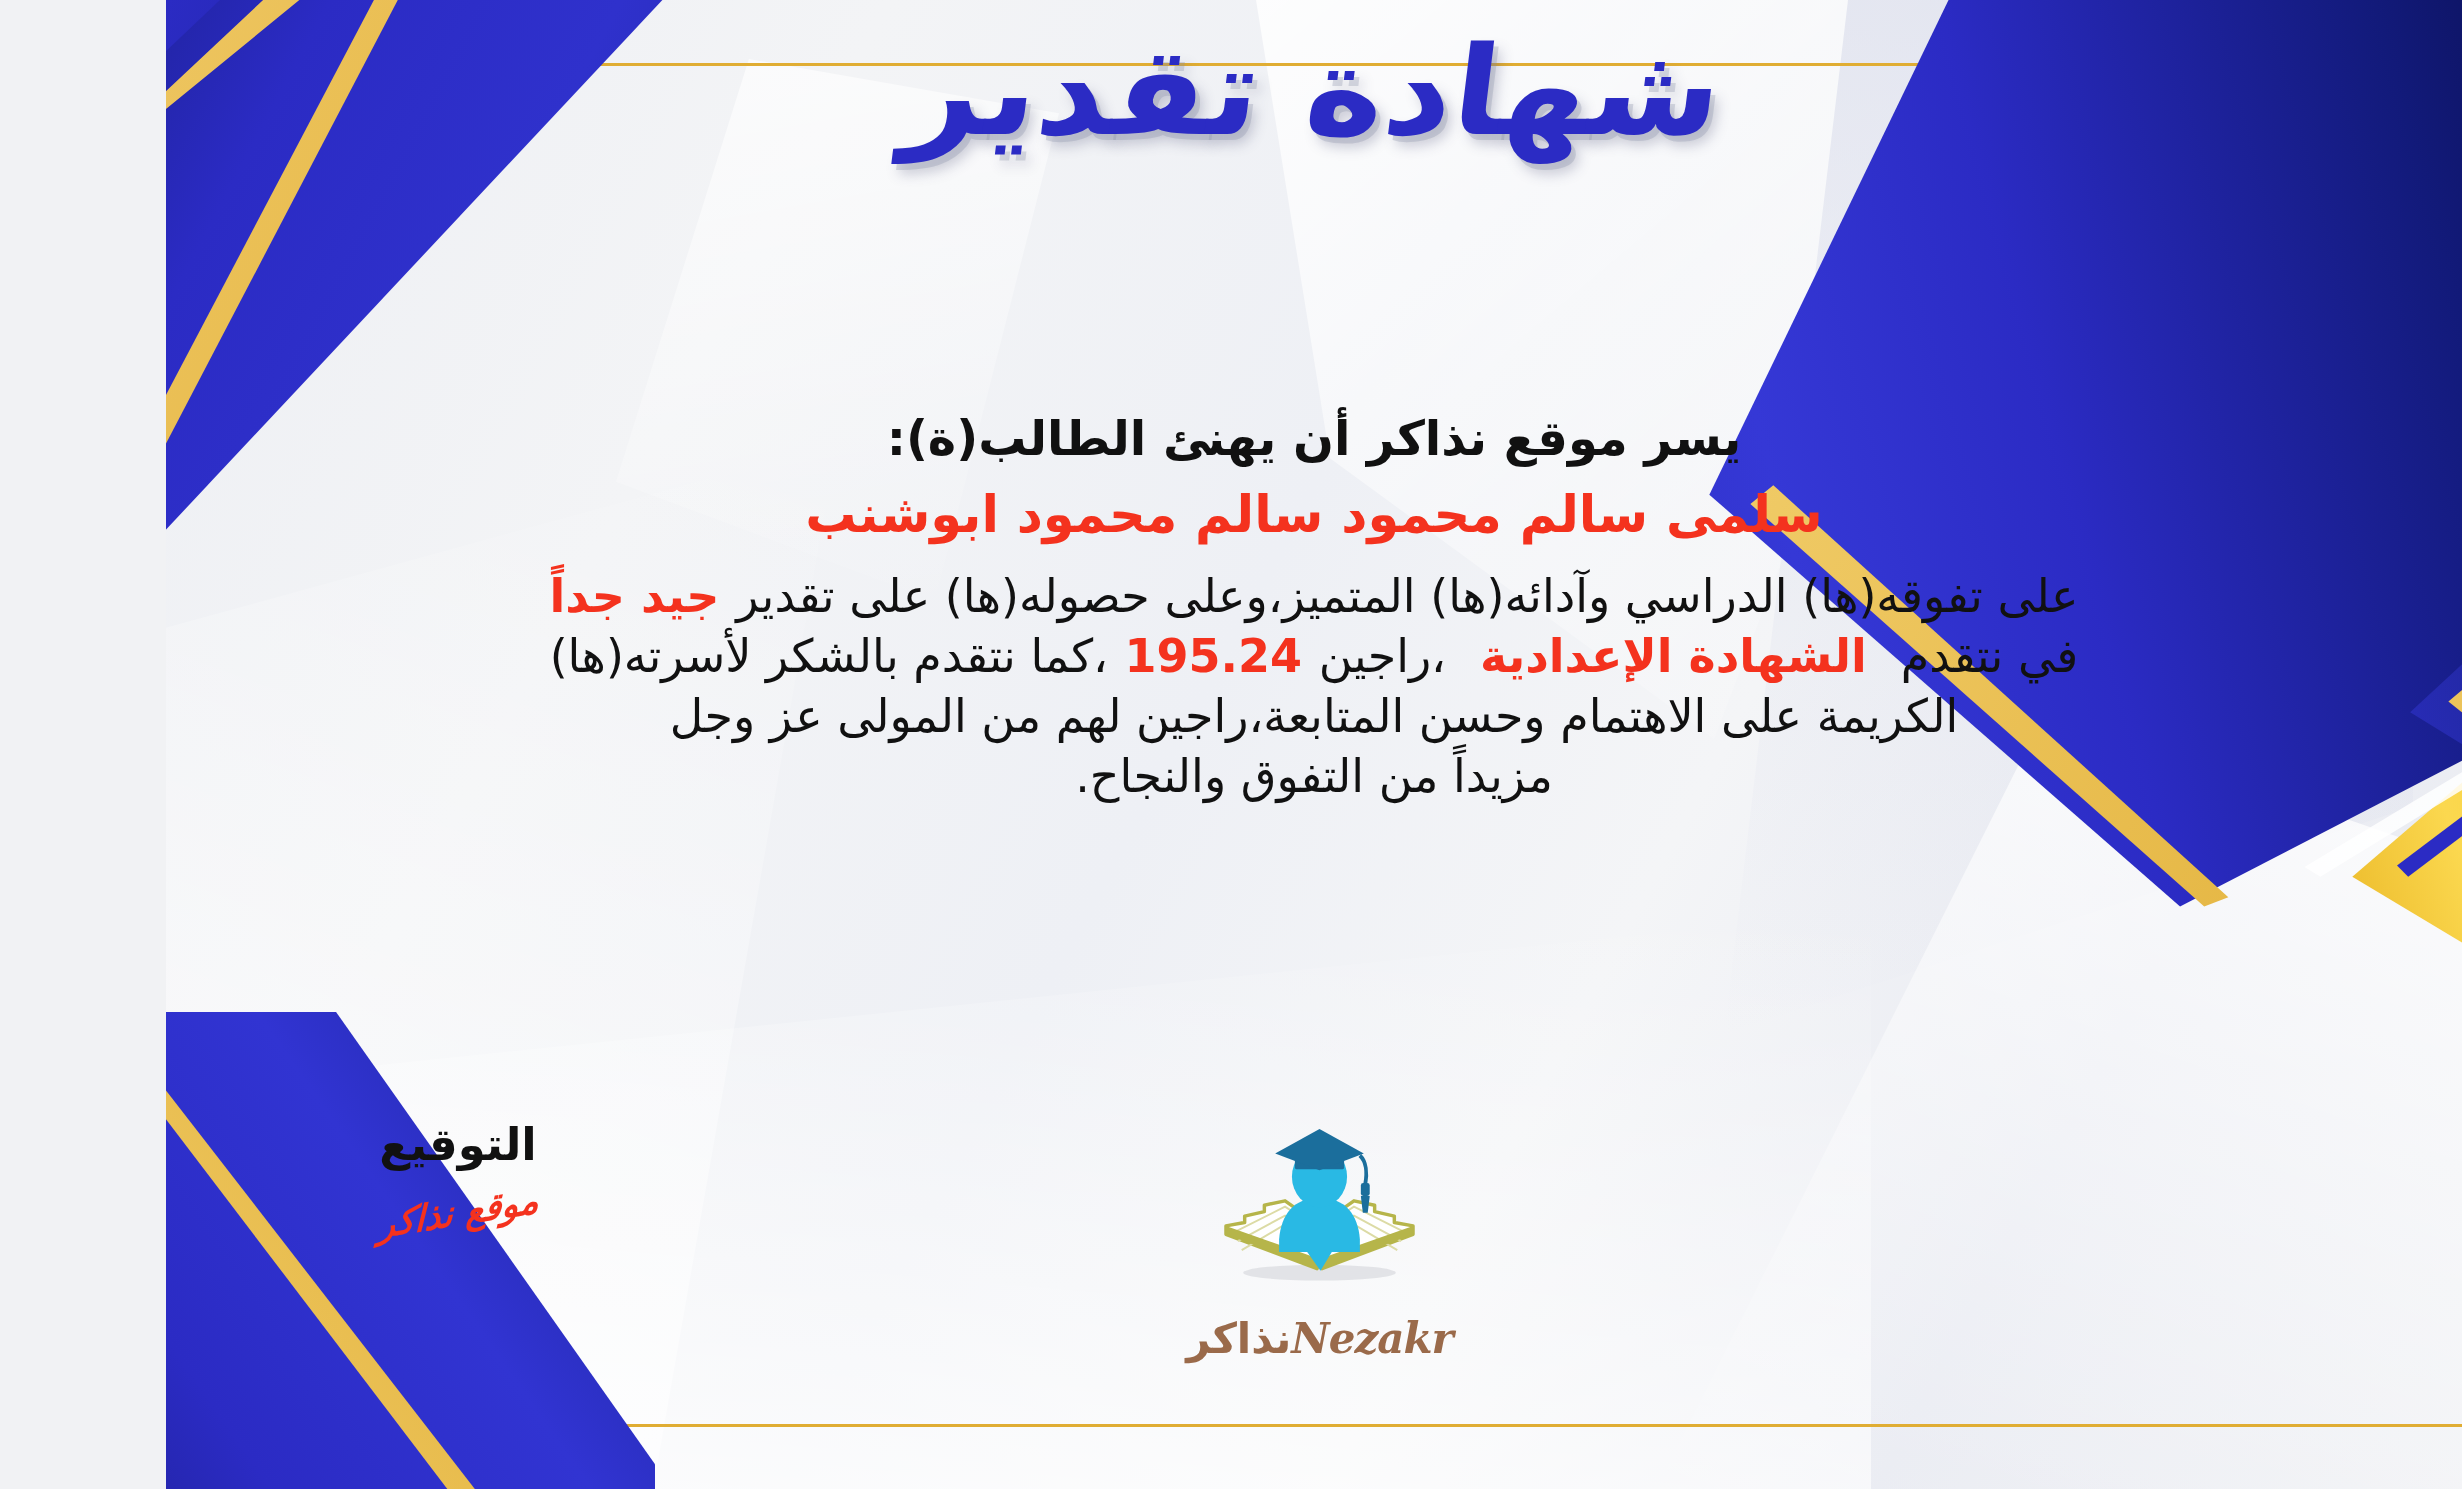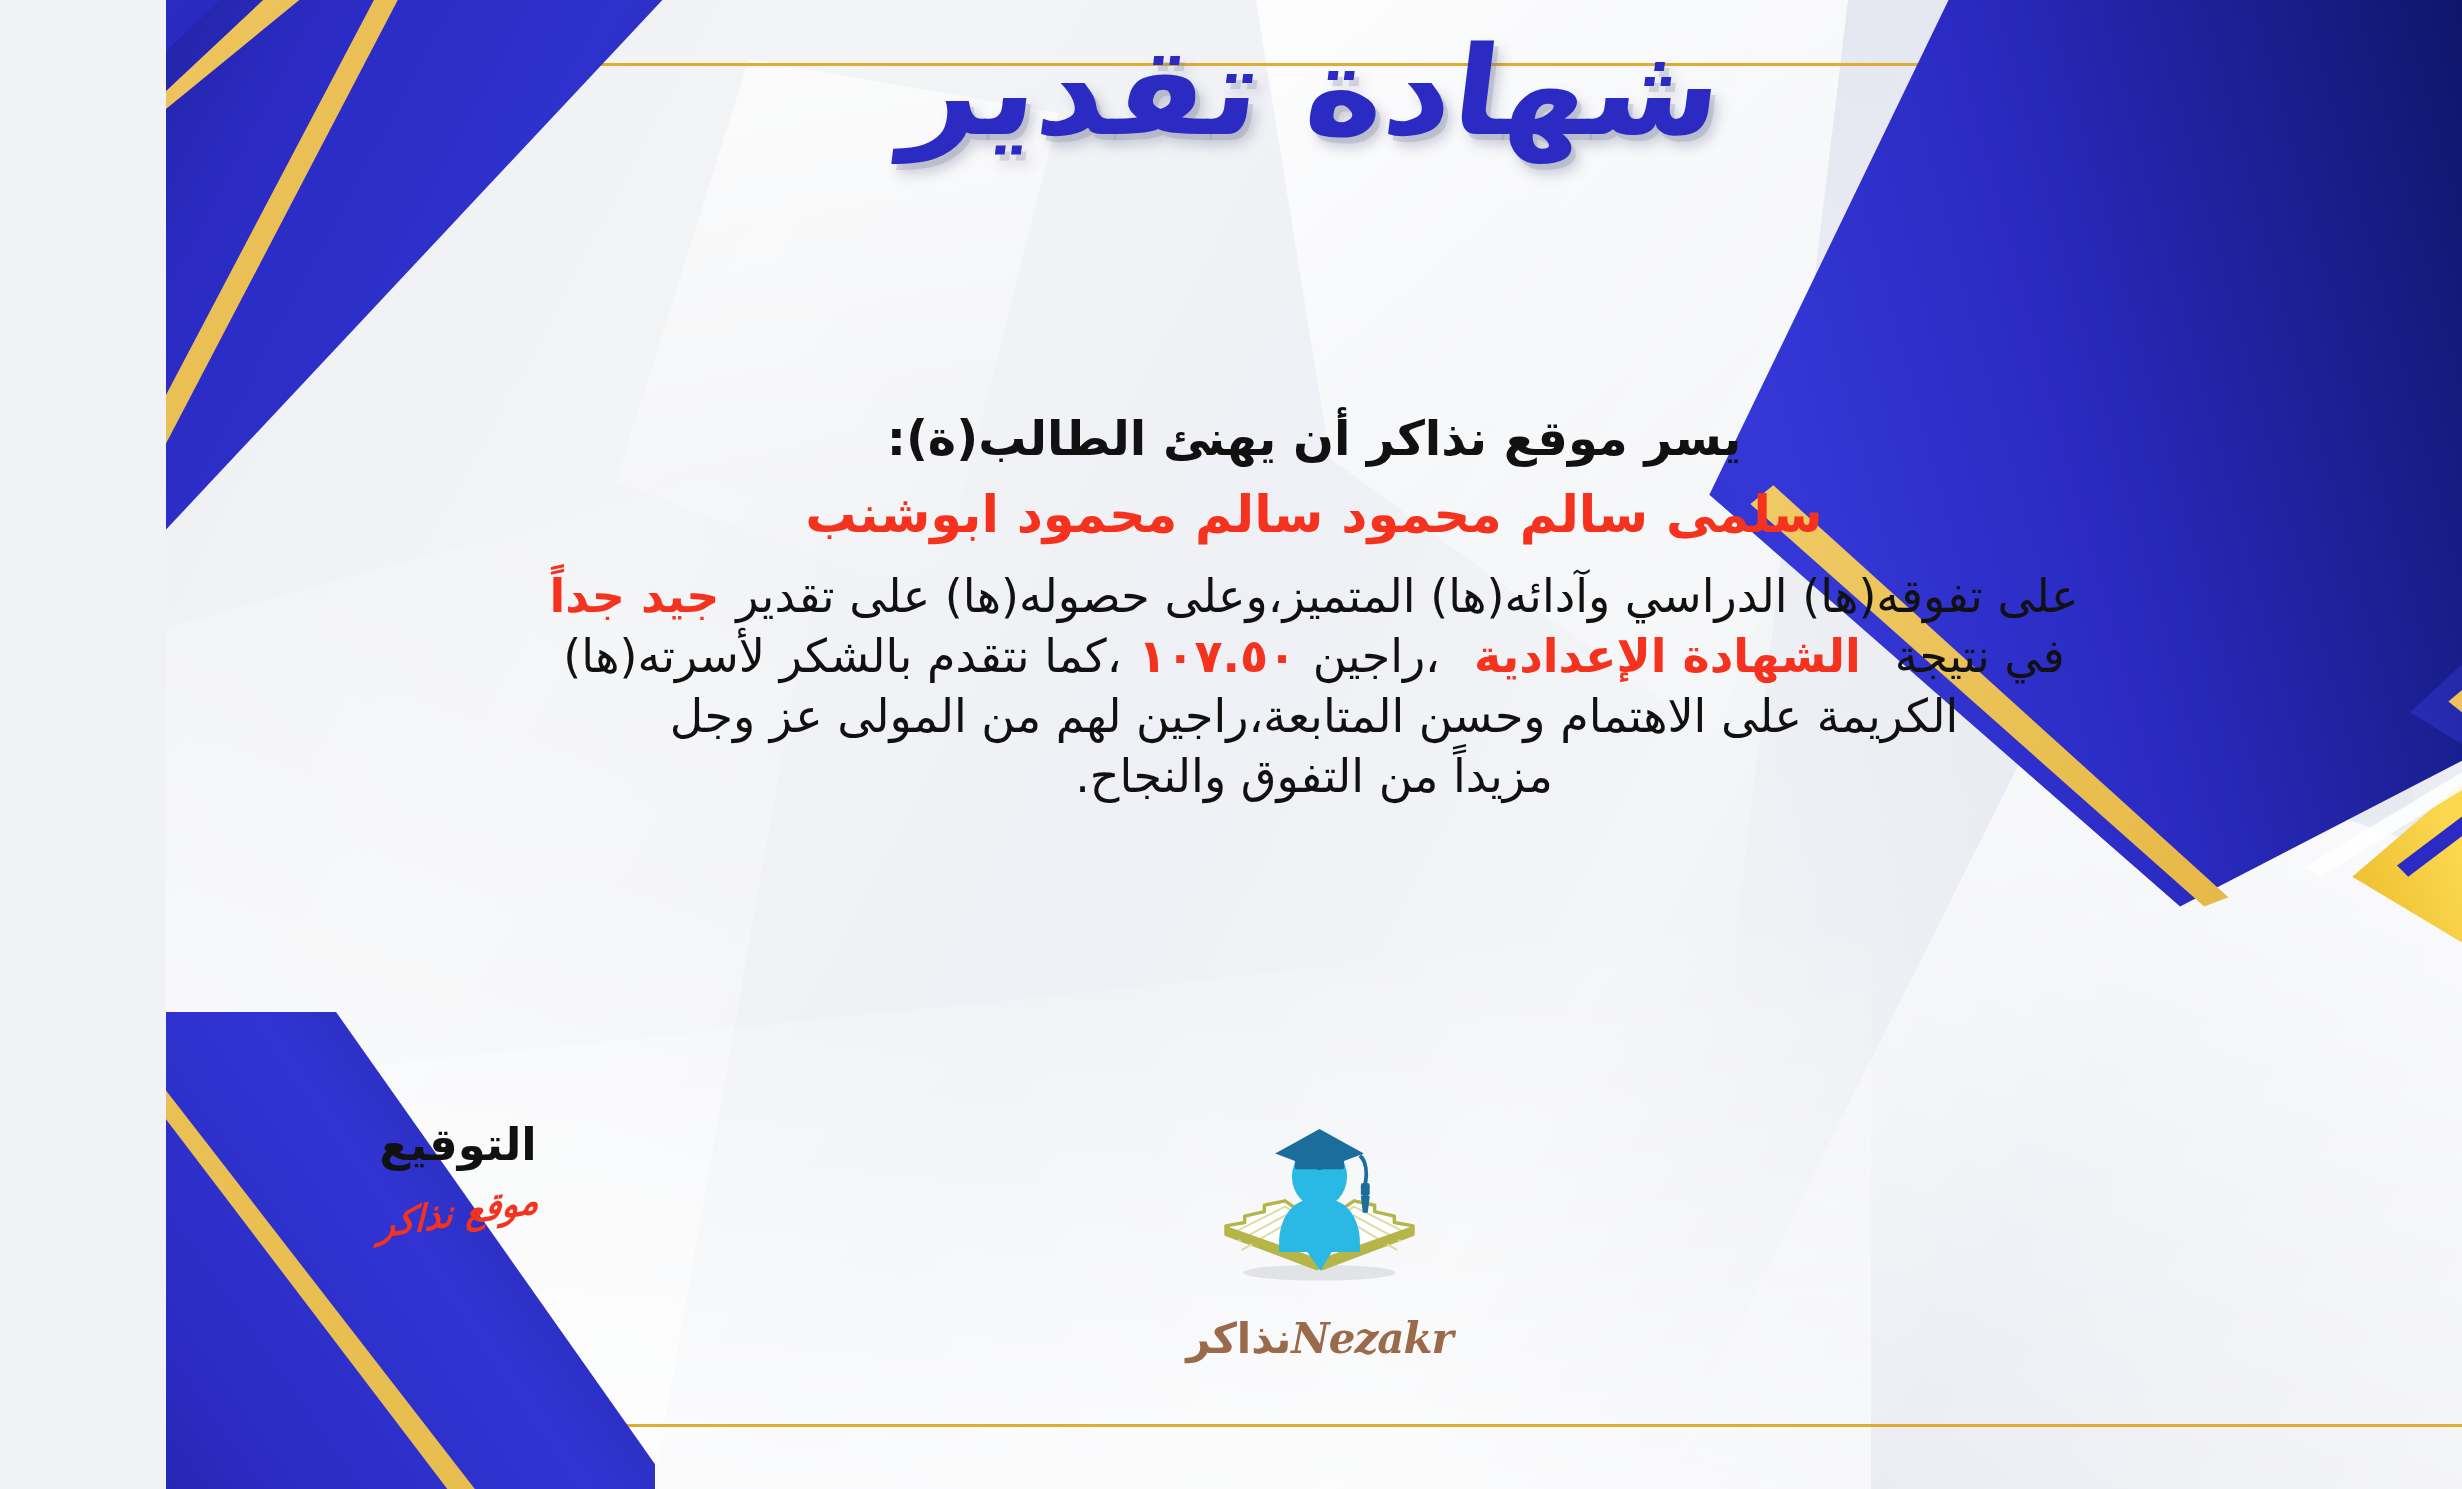--- a/index.html
+++ b/index.html
@@ -290,21 +290,21 @@
 
     <div class="line greet">يسر موقع نذاكر أن يهنئ الطالب(ة):</div>
 
     <div class="line student">سلمى سالم محمود سالم محمود ابوشنب</div>
 
     <div class="para">
       <span class="ln">
         <span>على تفوقه(ها) الدراسي وآدائه(ها) المتميز،وعلى حصوله(ها) على تقدير</span><span class="gap-sm"></span><span class="red">جيد جداً</span>
       </span>
       <span class="ln">
-        <span>في نتيجة</span><span class="gap"></span><span class="red">الشهادة الإعدادية</span><span class="gap"></span><span>،راجين</span><span class="gap-sm"></span><span class="red">١٠٧.٥٠</span><span class="gap-sm"></span><span>،كما نتقدم بالشكر لأسرته(ها)</span>
+        <span>في نتقدم</span><span class="gap"></span><span class="red">الشهادة الإعدادية</span><span class="gap"></span><span>،راجين</span><span class="gap-sm"></span><span class="red">195.24</span><span class="gap-sm"></span><span>،كما نتقدم بالشكر لأسرته(ها)</span>
       </span>
       <span class="ln">الكريمة على الاهتمام وحسن المتابعة،راجين لهم من المولى عز وجل</span>
       <span class="ln">مزيداً من التفوق والنجاح.</span>
     </div>
 
   </div>
 
   <div class="sig">
     <div class="sig-label">التوقيع</div>
     <div class="sig-hand">موقع نذاكر</div>

